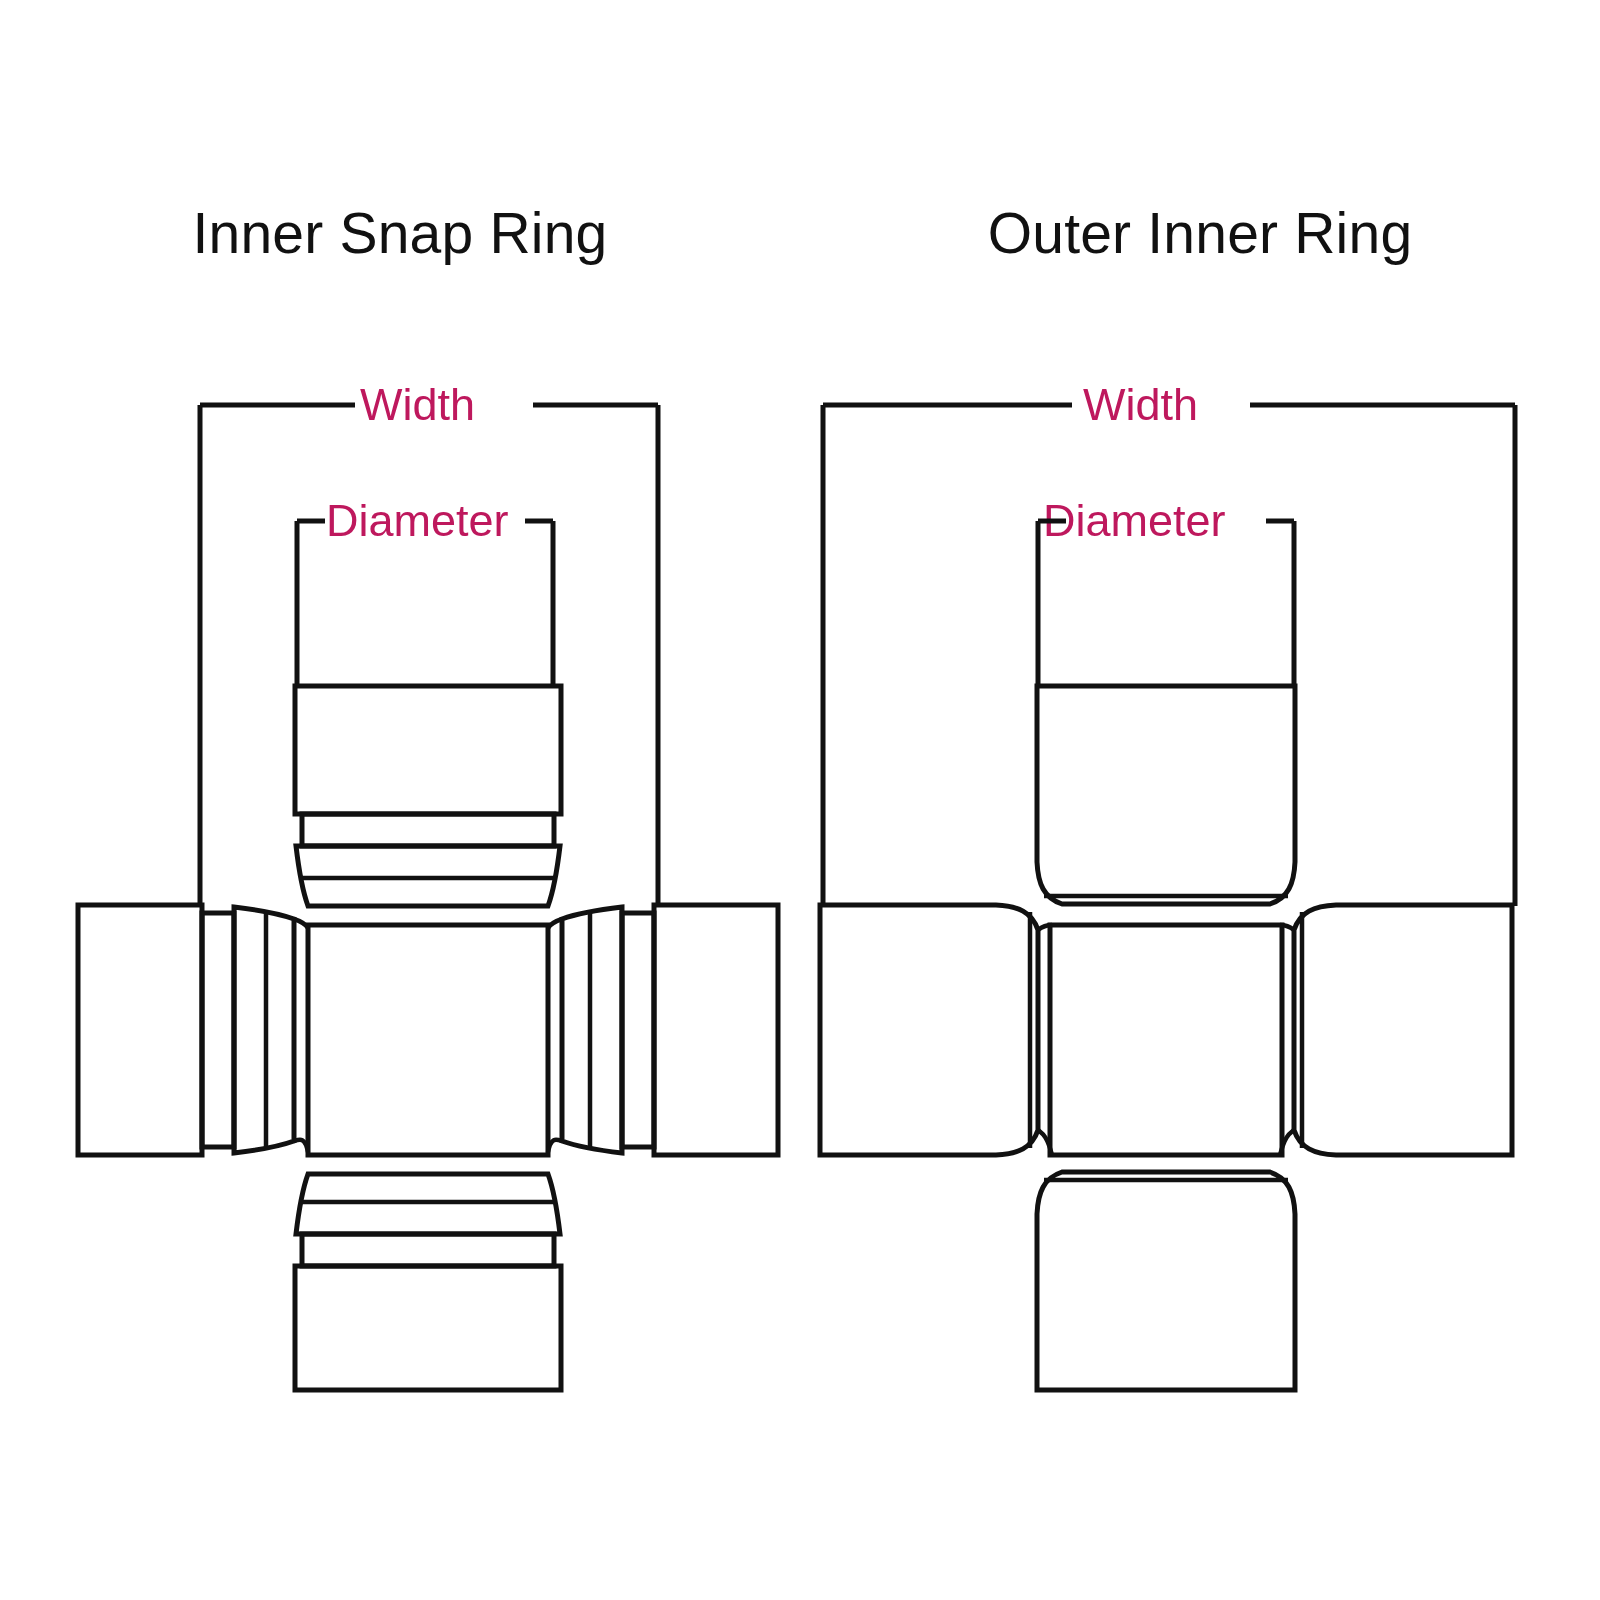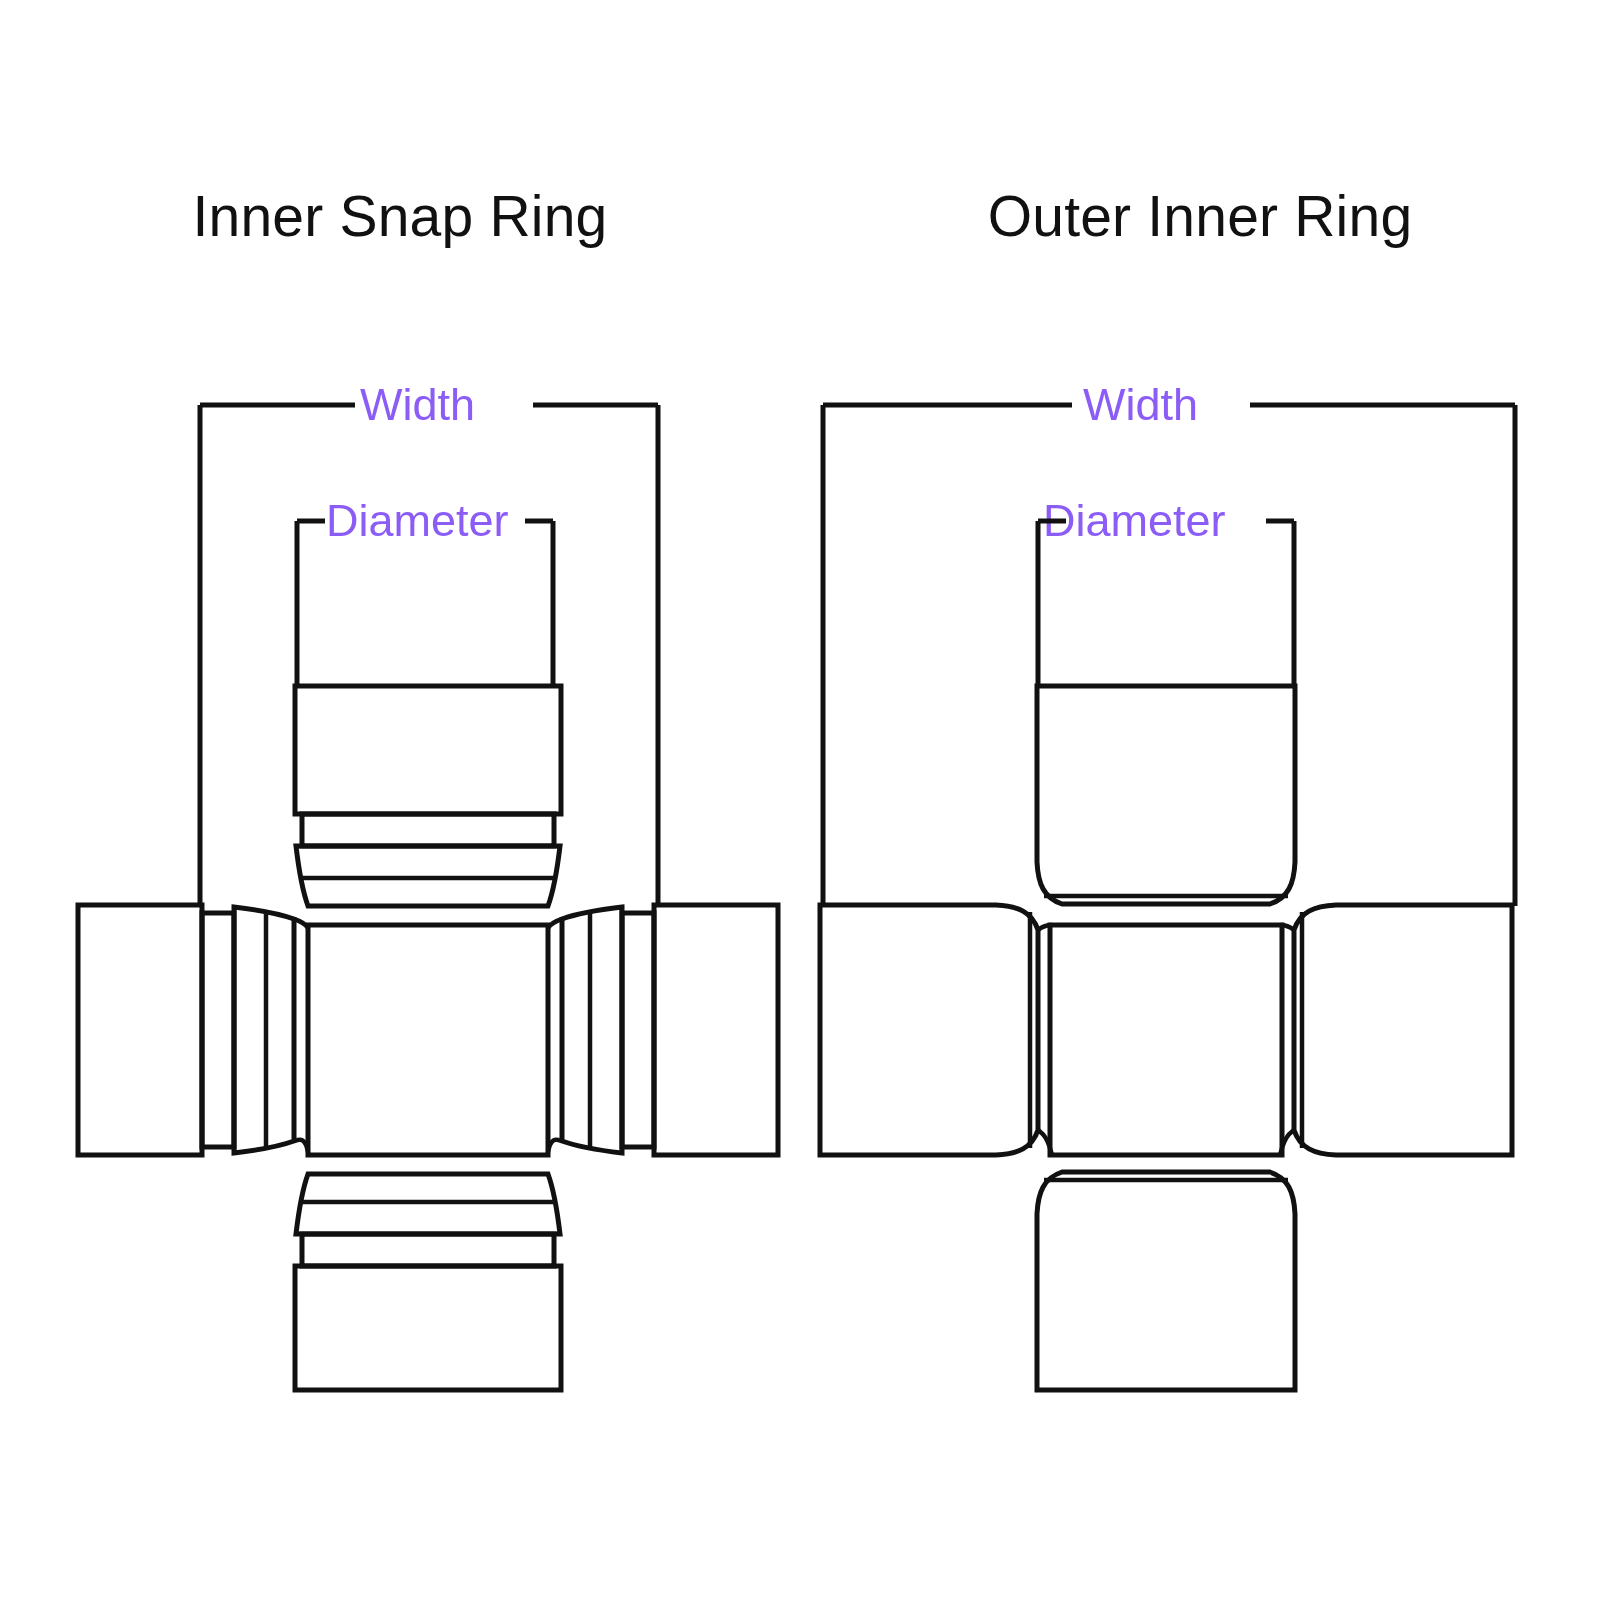--- a/index.html
+++ b/index.html
@@ -22,21 +22,21 @@
   .panel {
     position: absolute;
     top: 0;
     height: 1600px;
   }
   #panel-left  { left: 0;   width: 800px; }
   #panel-right { left: 800px; width: 800px; }
 
   .panel-title {
     position: absolute;
-    top: 188px;
+    top: 205px;
     left: 0;
     width: 800px;
     text-align: center;
     font-size: 57px;
     font-weight: 400;
     color: #111111;
     letter-spacing: 0.2px;
     line-height: 1;
     white-space: nowrap;
   }
@@ -65,21 +65,21 @@
   }
   .dim {
     fill: none;
     stroke: #111111;
     stroke-width: 5;
     stroke-linecap: butt;
   }
   .dimlabel {
     position: absolute;
     font-size: 45px;
-    color: #8b5cf6;
+    color: #be185d;
     line-height: 1;
     white-space: nowrap;
   }
   #width-label-left    { top: 382px; left: 360px; }
   #diameter-label-left { top: 498px; left: 326px; }
   #width-label-right   { top: 382px; left: 283px; }
   #diameter-label-right{ top: 498px; left: 243px; }
 </style>
 </head>
 <body>

